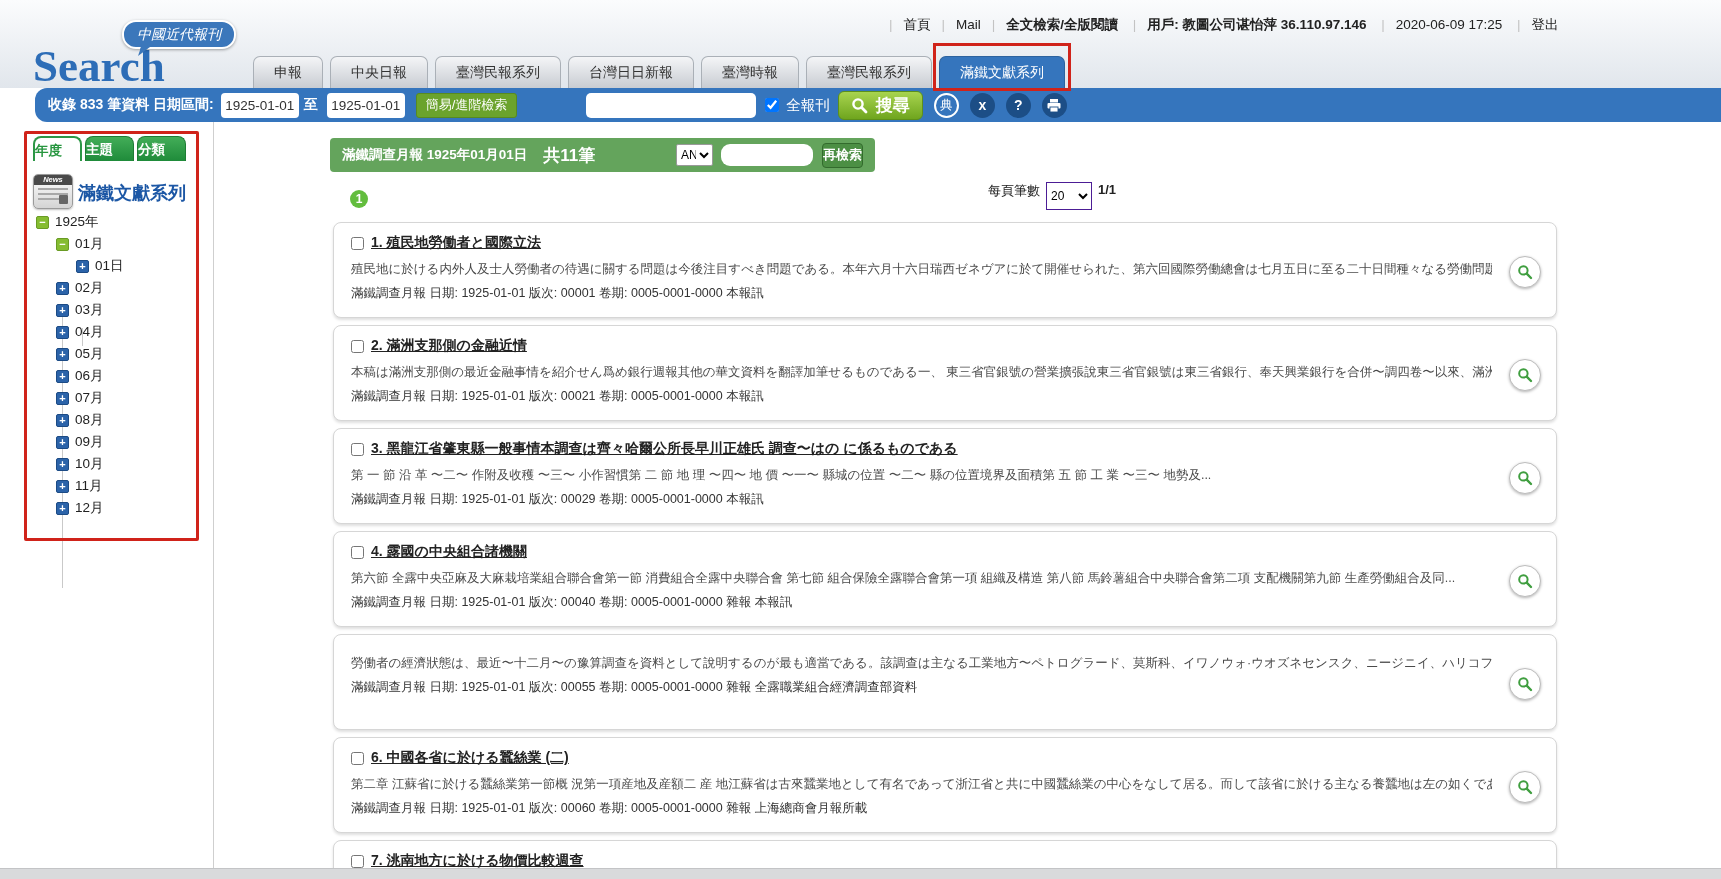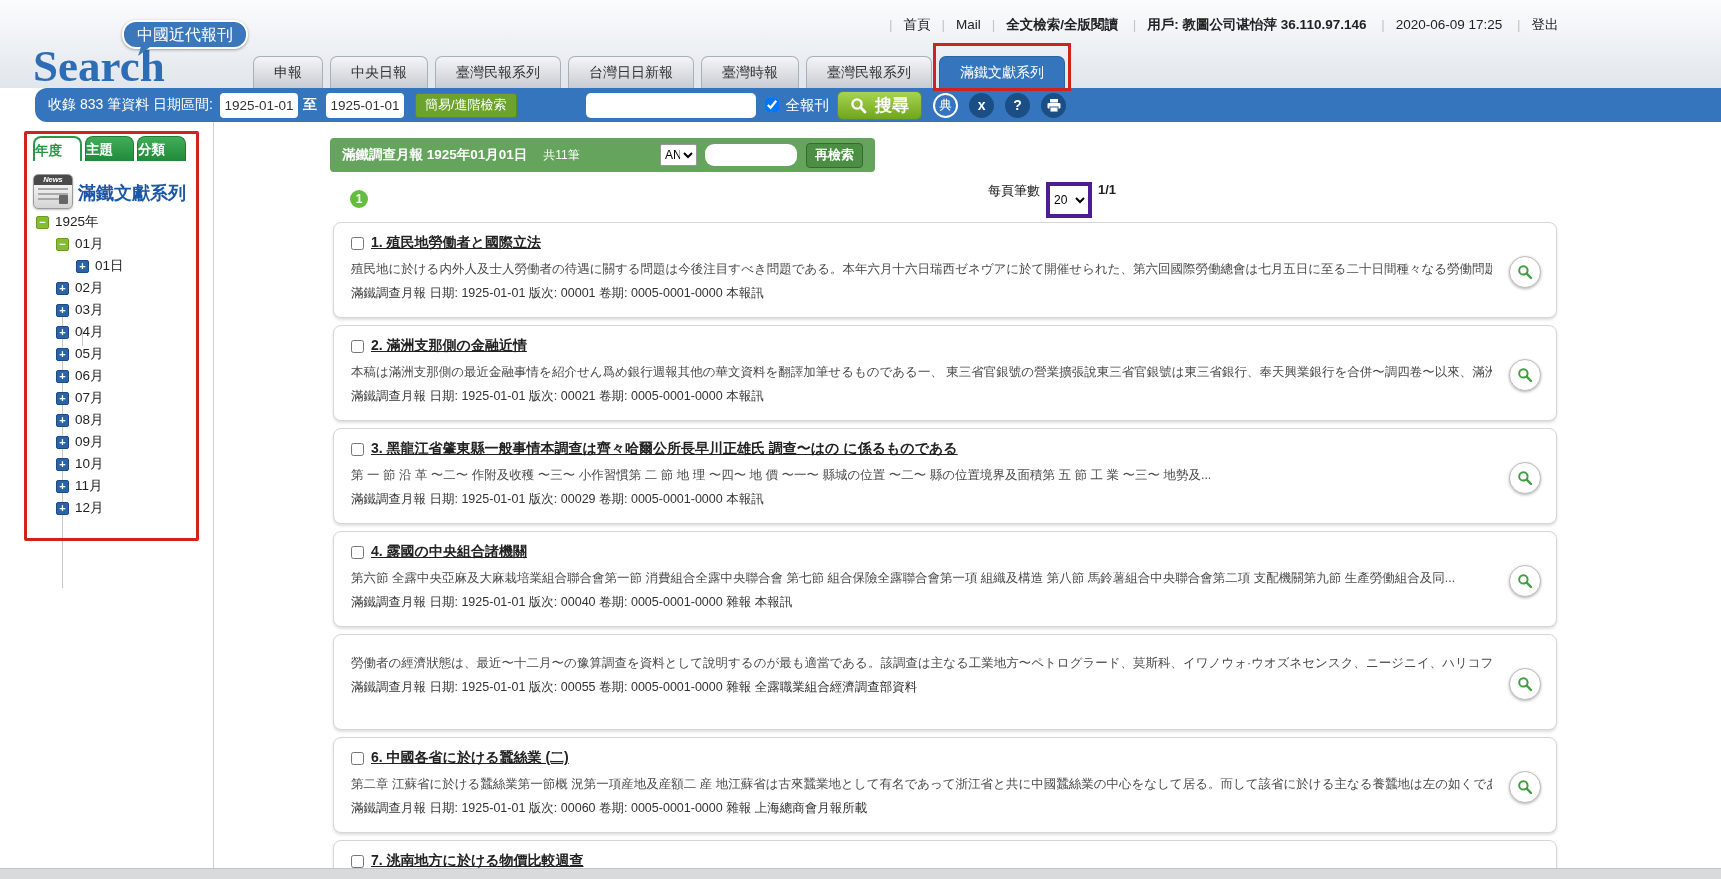--- a/index.html
+++ b/index.html
@@ -4,32 +4,32 @@
 <style>
   html,body{margin:0;padding:0;background:#fff;font-family:"Liberation Sans",sans-serif;}
   .screen{position:relative;width:1721px;height:879px;overflow:hidden;background:#fff;}
 
   
   .header{position:absolute;top:0;left:0;width:100%;height:88px;background:linear-gradient(#fbfcfd,#e1e6ec);}
   .topbar{position:absolute;left:878px;top:16px;white-space:nowrap;font-size:13.5px;color:#222;}
   .tb-item{display:inline-block;}
   .tb-item::before{content:"|";color:#c3c3c3;margin:0 11px;font-weight:normal;}
   .tb-item.b{font-weight:bold;}
-  .logo-badge{position:absolute;left:122px;top:20px;height:25px;line-height:25px;padding:0 13px;background:#3b77bb;border:2px solid #fff;border-radius:14px;color:#fff;font-size:16px;font-family:"Liberation Serif",serif;box-shadow:0 1px 3px rgba(0,0,0,.35);z-index:3;}
+  .logo-badge{position:absolute;left:122px;top:20px;height:25px;line-height:25px;padding:0 13px;background:#3b77bb;border:2px solid #fff;border-radius:14px;color:#fff;font-size:14px;font-family:"Liberation Serif",serif;font-style:italic;box-shadow:0 1px 3px rgba(0,0,0,.35);z-index:3;}
   .logo-badge::after{content:"";position:absolute;left:16px;bottom:-9px;border:6px solid transparent;border-top-color:#3b77bb;border-left-color:#3b77bb;transform:skewX(-18deg);}
   .logo-text{position:absolute;left:33px;top:44px;font-family:"Liberation Serif",serif;font-size:45px;font-weight:bold;color:#2d6db7;line-height:1;}
   .tabs{position:absolute;left:253px;bottom:0;display:flex;gap:7px;}
   .tab{position:relative;height:31px;line-height:31px;padding:0 20px;background:linear-gradient(#f4f5f7,#c8ccd2);border:1px solid #aab0b7;border-bottom:none;border-radius:7px 7px 0 0;font-size:14px;color:#333;cursor:pointer;white-space:nowrap;}
   .tab.active{background:#3575bd;border-color:#2d639f;color:#fff;}
   .tab .annot-tab{display:none;}
   .tab.active .annot-tab{display:block;position:absolute;left:-7px;right:-7px;top:-14px;bottom:-3px;border:3px solid #d0231a;pointer-events:none;z-index:4;}
 
   
   .bluebar{position:absolute;left:35px;top:88px;right:0;height:34px;background:#3575bd;border-radius:12px 0 0 12px;display:flex;align-items:center;color:#fff;z-index:2;}
-  .bb-label{margin-left:13px;font-size:14px;font-weight:normal;white-space:nowrap;}
+  .bb-label{margin-left:13px;font-size:14px;font-weight:bold;white-space:nowrap;}
   .bb-date{width:74px;height:23px;border:none;border-radius:4px;text-align:center;font-size:13.5px;color:#333;margin-left:7px;font-family:"Liberation Sans",sans-serif;}
   .bb-to{margin:0 2px 0 5px;font-size:14px;font-weight:bold;}
   .bb-mode{margin-left:11px;height:25px;padding:0 9px;background:#6ba32c;border:1px solid #588a21;border-radius:3px;color:#fff;font-size:13px;cursor:pointer;font-family:"Liberation Sans",sans-serif;white-space:nowrap;}
   .bb-kw{margin-left:69px;width:170px;height:25px;border:none;border-radius:5px;font-size:13px;padding:0 8px;box-sizing:border-box;}
   .bb-chk{margin-left:9px;width:14px;height:14px;cursor:pointer;}
   .bb-all{margin-left:4px;font-size:14.5px;white-space:nowrap;}
   .bb-search{margin-left:8px;height:29px;padding:0 12px;display:flex;align-items:center;gap:8px;background:linear-gradient(#a8d44f,#6fa51e);border:1px solid #5d901a;border-radius:6px;color:#fff;font-size:17px;font-weight:bold;cursor:pointer;font-family:"Liberation Sans",sans-serif;white-space:nowrap;}
   .bb-ic{margin-left:11px;width:25px;height:25px;border-radius:50%;background:#1c4e86;color:#fff;display:flex;align-items:center;justify-content:center;font-weight:bold;font-size:14px;cursor:pointer;flex:0 0 auto;}
   .bb-ic.dict{background:transparent;border:2px solid #fff;width:21px;height:21px;font-size:12.5px;font-weight:normal;}
 
@@ -53,27 +53,27 @@
   .tbox{position:relative;z-index:2;width:13px;height:13px;border-radius:2px;margin-right:6px;display:flex;align-items:center;justify-content:center;color:#fff;font-size:11px;line-height:1;font-weight:bold;cursor:pointer;box-sizing:border-box;flex:0 0 auto;}
   .tbox.minus{background:#85bc31;border:1px solid #699b24;}
   .tbox.plus{background:#2b63a9;border:1px solid #1c4b85;}
   .tlabel{cursor:pointer;}
 
   .vdiv{position:absolute;left:213px;top:122px;bottom:0;width:1px;background:#cfcfcf;}
 
   
   .rbar{position:absolute;left:330px;top:138px;width:545px;height:34px;background:#64a45c;border-radius:4px;display:flex;align-items:center;color:#fff;padding:0 12px;box-sizing:border-box;}
   .rbar-title{font-size:13.5px;font-weight:bold;white-space:nowrap;}
-  .rbar-count{font-size:12px;font-weight:normal;margin-left:16px;white-space:nowrap;}
+  .rbar-count{font-size:17px;font-weight:bold;margin-left:16px;white-space:nowrap;}
   .rbar-select{margin-left:auto;width:37px;height:22px;font-size:12px;border:1px solid #999;border-radius:2px;background:#fff;}
   .rbar-kw{margin-left:8px;width:92px;height:22px;border:none;border-radius:9px;padding:0 8px;box-sizing:border-box;font-size:12px;}
-  .rbar-btn{margin-left:9px;height:25px;padding:0 8px;background:#4c8f44;border:1px solid #336b2d;border-radius:4px;color:#fff;font-size:13px;font-weight:bold;cursor:pointer;font-family:Liberation Mono, monospace;white-space:nowrap;}
+  .rbar-btn{margin-left:9px;height:25px;padding:0 0;background:#4c8f44;border:1px solid #336b2d;border-radius:4px;color:#fff;font-size:13px;font-weight:bold;cursor:pointer;font-family:Liberation Mono, monospace;white-space:nowrap;}
   .pagebadge{position:absolute;left:350px;top:190px;width:18px;height:18px;border-radius:50%;background:#63bd3e;color:#fff;font-size:12px;font-weight:bold;display:flex;align-items:center;justify-content:center;}
   .perpage{position:absolute;left:988px;top:182px;display:flex;font-size:13px;color:#222;gap:6px;white-space:nowrap;}
-  .pp-select{width:46px;height:36px;font-size:12px;border:4px solid #4c1d95;background:#fff;}
+  .pp-select{width:46px;height:28px;font-size:12px;border:1px solid #4c1d95;background:#fff;}
   .pp-ratio{font-weight:bold;}
 
   .results{position:absolute;left:333px;top:222px;width:1224px;}
   .card{position:relative;height:96px;box-sizing:border-box;margin-bottom:7px;background:#fff;border:1px solid #d6d6d6;border-radius:8px;box-shadow:0 2px 3px rgba(0,0,0,.13);padding:11px 64px 0 17px;overflow:hidden;}
   .card-title-row{display:flex;align-items:center;gap:7px;height:18px;}
   .card-cb{width:13px;height:13px;margin:0;cursor:pointer;flex:0 0 auto;}
   .card-title{font-size:14px;font-weight:bold;color:#222;text-decoration:underline;white-space:nowrap;overflow:hidden;cursor:pointer;}
   .card-desc{margin-top:9px;font-size:12.5px;color:#4a4a4a;white-space:nowrap;overflow:hidden;}
   .card-meta{margin-top:7px;font-size:12.5px;color:#333;white-space:nowrap;overflow:hidden;}
   .card-view{position:absolute;right:15px;top:33px;width:30px;height:30px;border-radius:50%;background:#fff;border:1px solid #bdbdbd;box-shadow:0 1px 3px rgba(0,0,0,.3);display:flex;align-items:center;justify-content:center;cursor:pointer;}

